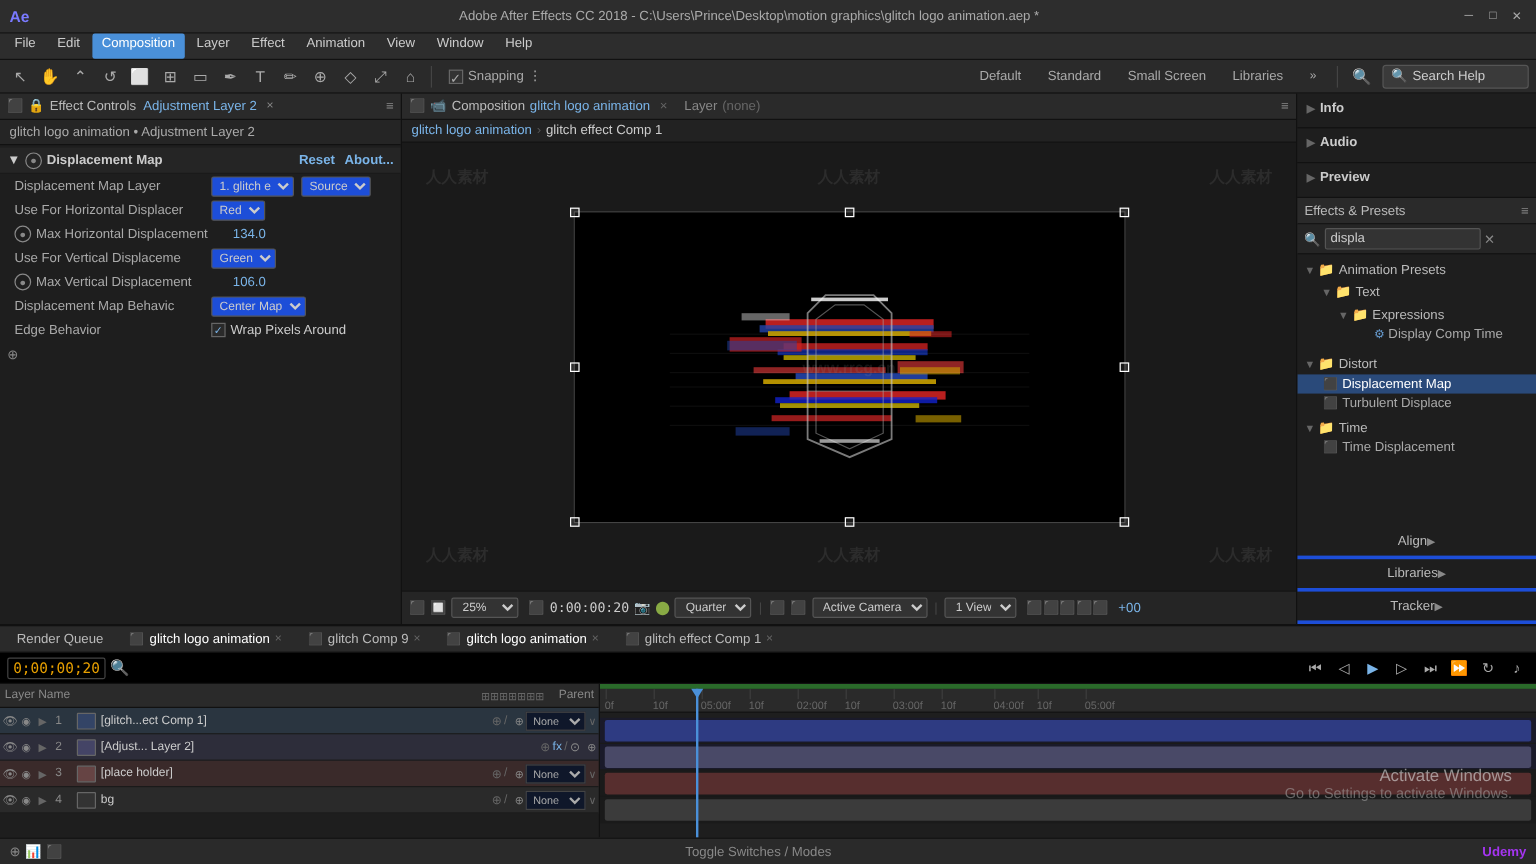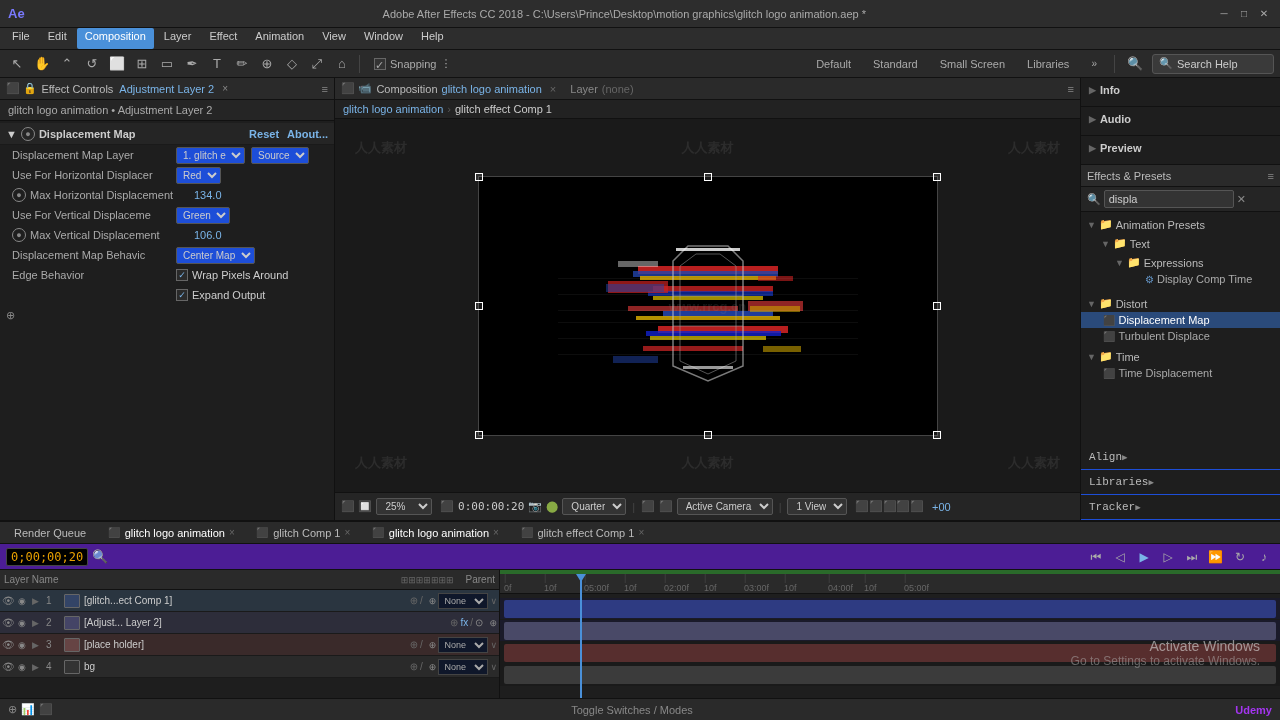--- a/index.html
+++ b/index.html
@@ -303,23 +303,23 @@
     }
     .ep-group-header .tri { color: #666; font-size: 9px; }
     .ep-group-header .folder-icon { color: #c8a000; font-size: 11px; }
     .ep-item {
       display: flex; align-items: center; gap: 3px;
       padding: 2px 8px 2px 22px; cursor: pointer; color: #aaa; font-size: 11px;
     }
     .ep-item.selected { background: #2a4a7a; color: #fff; }
     .ep-item .item-icon { color: #6699cc; font-size: 10px; }
     .rb-section {
-      padding: 6px 8px; border-bottom: 1px solid #1d4ed8;
-      display: flex; align-items: center; justify-content: flex-start;
-      cursor: pointer; font-size: 11px; color: #bbb; font-family: Liberation Mono, monospace;
+      padding: 6px 8px; border-bottom: 3px solid #1d4ed8;
+      display: flex; align-items: center; justify-content: center;
+      cursor: pointer; font-size: 11px; color: #bbb;
     }
     .rb-section .tri { color: #888; font-size: 9px; }
 
     
     #timeline {
       height: 200px;
       background: #1e1e1e;
       border-top: 2px solid #111;
       display: flex;
       flex-direction: column;
@@ -336,21 +336,21 @@
       color: #bbb;
     }
     .tl-tab {
       padding: 2px 8px; cursor: pointer; color: #bbb; font-size: 11px;
       display: flex; align-items: center; gap: 4px;
     }
     .tl-tab.active { color: #fff; }
     .tl-tab .close-x { color: #666; font-size: 10px; cursor: pointer; }
 
     .tl-controls {
-      background: #4c1d95;
+      background: #000000;
       height: 26px;
       display: flex;
       align-items: center;
       padding: 0 6px;
       border-bottom: 1px solid #111;
       gap: 4px;
     }
     .tl-timecode {
       background: #000; border: 1px solid #444;
       color: #e8a000; font-size: 12px; font-family: monospace;
@@ -608,28 +608,20 @@
 
       <div class="effect-row">
         <span class="chevron"></span>
         <span class="label">Edge Behavior</span>
         <div class="checkbox-row">
           <div class="cb checked"></div>
           <span>Wrap Pixels Around</span>
         </div>
       </div>
 
-      <div class="effect-row">
-        <span class="chevron"></span>
-        <span class="label"></span>
-        <div class="checkbox-row">
-          <div class="cb checked"></div>
-          <span>Expand Output</span>
-        </div>
-      </div>
 
       <div class="effect-row">
         <span style="color:#888;">⊕</span>
       </div>
     </div>
   </div>
 
   <div id="center-panel">
     <div class="comp-header">
       <span style="color:#666;">⬛</span>
@@ -868,21 +860,21 @@
     <div class="tl-tab">
       <span>Render Queue</span>
     </div>
     <div class="tl-tab active">
       <span style="color:#aa8800; font-size:10px;">⬛</span>
       <span>glitch logo animation</span>
       <span class="close-x">×</span>
     </div>
     <div class="tl-tab">
       <span style="color:#aa8800; font-size:10px;">⬛</span>
-      <span>glitch Comp 1</span>
+      <span>glitch Comp 9</span>
       <span class="close-x">×</span>
     </div>
     <div class="tl-tab active">
       <span style="color:#aa8800; font-size:10px;">⬛</span>
       <span>glitch logo animation</span>
       <span class="close-x">×</span>
     </div>
     <div class="tl-tab">
       <span style="color:#aa8800; font-size:10px;">⬛</span>
       <span>glitch effect Comp 1</span>

